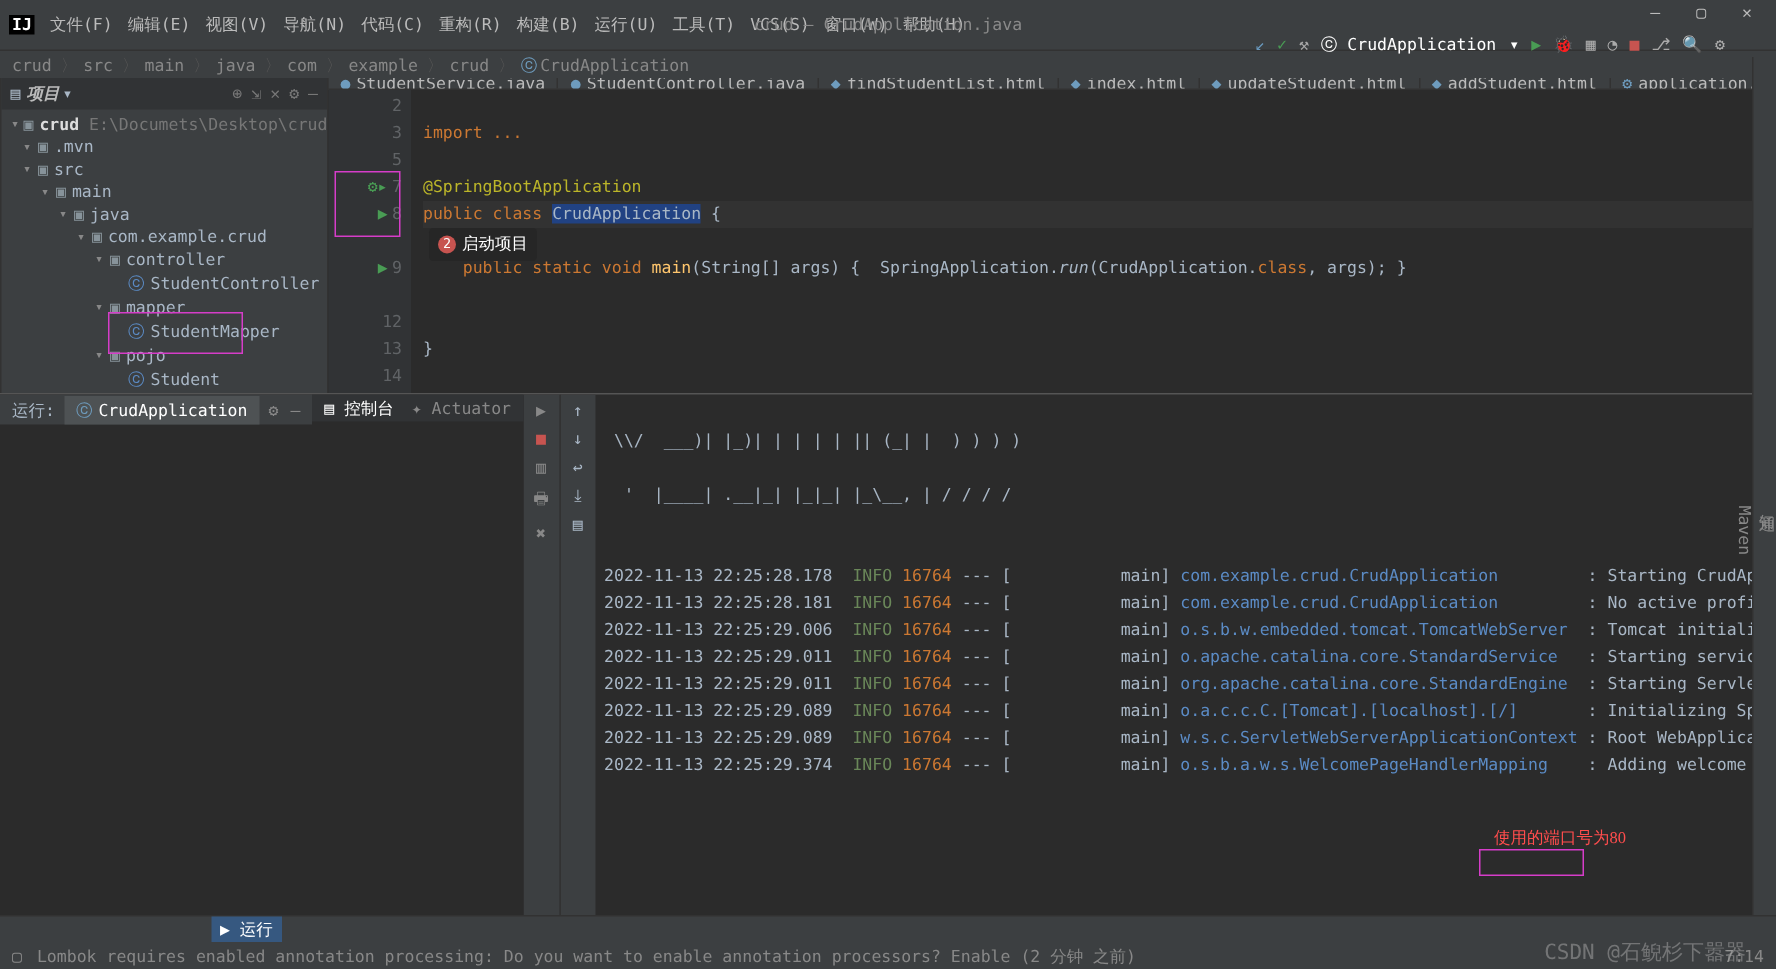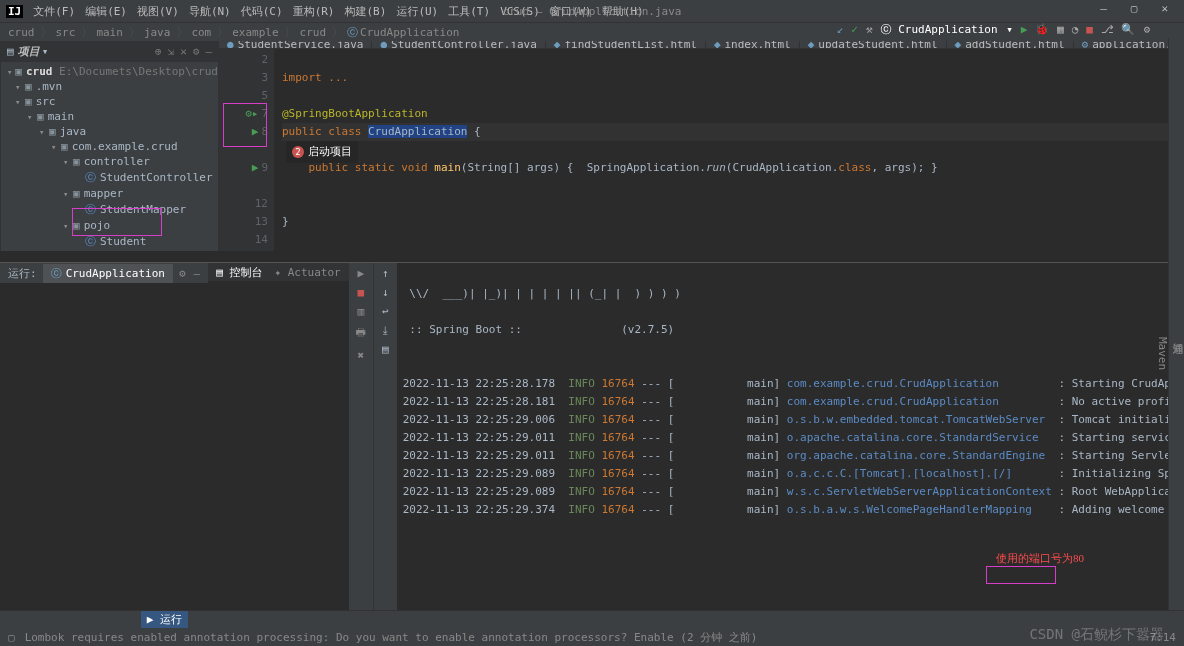--- a/index.html
+++ b/index.html
@@ -1,17 +1,17 @@
 <!DOCTYPE html>
 <html><head>
 <meta charset="utf-8">
 <style>
 * { margin:0; padding:0; box-sizing:border-box; font-family:'Microsoft YaHei',Consolas,monospace; font-size:11px; }
 body { background:#2b2b2b; color:#a9b7c6; width:1184px; height:646px; overflow:hidden; position:relative; }
-.menubar { background:#3c3f41; display:flex; align-items:center; height:23px; padding:0 6px; border-bottom:1px solid #323232;}
+.menubar { background:#3c3f41; display:flex; align-items:center; height:34px; padding:0 6px; border-bottom:1px solid #323232;}
 .menubar span { margin-right:10px; color:#bbb; }
 .menubar .title { margin-left:auto; margin-right:auto; color:#8a8a8a; position:absolute; left:50%; transform:translateX(-50%);}
 .wctrl { position:absolute; right:6px; top:2px; display:flex; gap:14px; color:#888;}
 .breadcrumb { background:#3c3f41; display:flex; align-items:center; height:18px; padding:0 8px; color:#888;}
 .breadcrumb span { margin-right:2px; }
 .breadcrumb .sep { color:#555; margin:0 4px;}
 .toolbar-right { position:absolute; right:32px; top:20px; display:flex; align-items:center; gap:6px; color:#aaa; height:18px;}
 .play { color:#499c54; }
 .main { display:flex; height:calc(100% - 38px - 18px - 380px); }
 .sidebar-left { width:10px; background:#3c3f41; border-right:1px solid #323232;}
@@ -310,21 +310,21 @@
     </div>
     <div class="run-toolbar2">
       <span>↑</span>
       <span>↓</span>
       <span>↩</span>
       <span>⤓</span>
       <span>▤</span>
     </div>
     <div class="console">
 <div> \\/  ___)| |_)| | | | | || (_| |  ) ) ) )</div>
-<div> :: Spring Boot ::               (v2.7.5)</div>
+<div>  '  |____| .__|_| |_|_| |_\__, | / / / /</div>
 <div></div>
 <div id="logs"><div><span class="log-time">2022-11-13 22:25:28.178</span>  <span class="log-info">INFO</span> <span class="log-pid">16764</span> --- [           main] <span class="log-cls">com.example.crud.CrudApplication        </span> : Starting CrudApplication using Java 1.8.0_342 on LAPTOP-GOTVCT</div><div><span class="log-time">2022-11-13 22:25:28.181</span>  <span class="log-info">INFO</span> <span class="log-pid">16764</span> --- [           main] <span class="log-cls">com.example.crud.CrudApplication        </span> : No active profile set, falling back to 1 default profile: "def</div><div><span class="log-time">2022-11-13 22:25:29.006</span>  <span class="log-info">INFO</span> <span class="log-pid">16764</span> --- [           main] <span class="log-cls">o.s.b.w.embedded.tomcat.TomcatWebServer </span> : Tomcat initialized with port(s): 80 (http)</div><div><span class="log-time">2022-11-13 22:25:29.011</span>  <span class="log-info">INFO</span> <span class="log-pid">16764</span> --- [           main] <span class="log-cls">o.apache.catalina.core.StandardService  </span> : Starting service [Tomcat]</div><div><span class="log-time">2022-11-13 22:25:29.011</span>  <span class="log-info">INFO</span> <span class="log-pid">16764</span> --- [           main] <span class="log-cls">org.apache.catalina.core.StandardEngine </span> : Starting Servlet engine: [Apache Tomcat/9.0.68]</div><div><span class="log-time">2022-11-13 22:25:29.089</span>  <span class="log-info">INFO</span> <span class="log-pid">16764</span> --- [           main] <span class="log-cls">o.a.c.c.C.[Tomcat].[localhost].[/]      </span> : Initializing Spring embedded WebApplicationContext</div><div><span class="log-time">2022-11-13 22:25:29.089</span>  <span class="log-info">INFO</span> <span class="log-pid">16764</span> --- [           main] <span class="log-cls">w.s.c.ServletWebServerApplicationContext</span> : Root WebApplicationContext: initialization completed in 854 ms</div><div><span class="log-time">2022-11-13 22:25:29.374</span>  <span class="log-info">INFO</span> <span class="log-pid">16764</span> --- [           main] <span class="log-cls">o.s.b.a.w.s.WelcomePageHandlerMapping   </span> : Adding welcome page template: index</div></div>
     </div>
   </div>
   <div class="red-anno" style="right:100px; bottom:62px;">使用的端口号为80</div>
   <div class="boxed1" style="right:128px; bottom:44px; width:70px; height:18px;"></div>
 </div>
 
 <div class="statusbar2">
   <span class="tool-btn">⎇ <span>Version Control</span></span>

